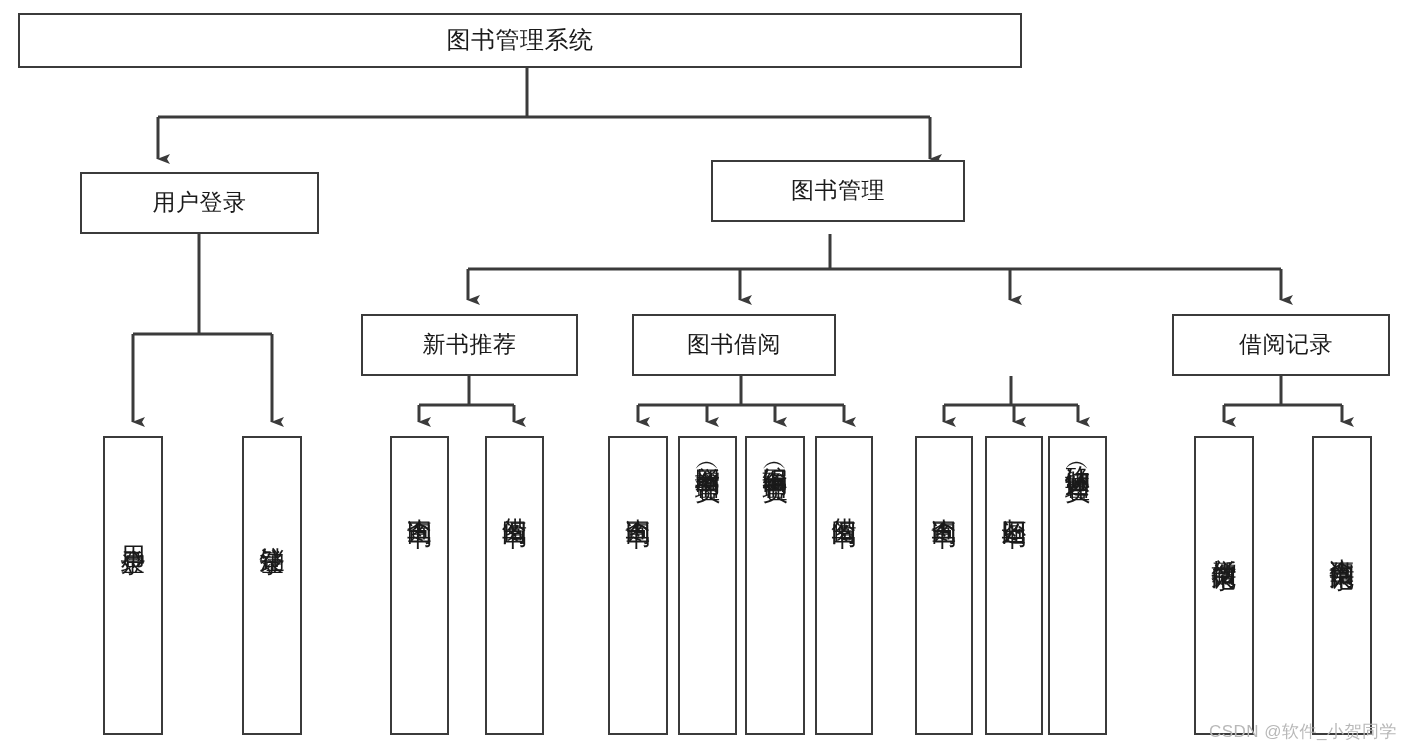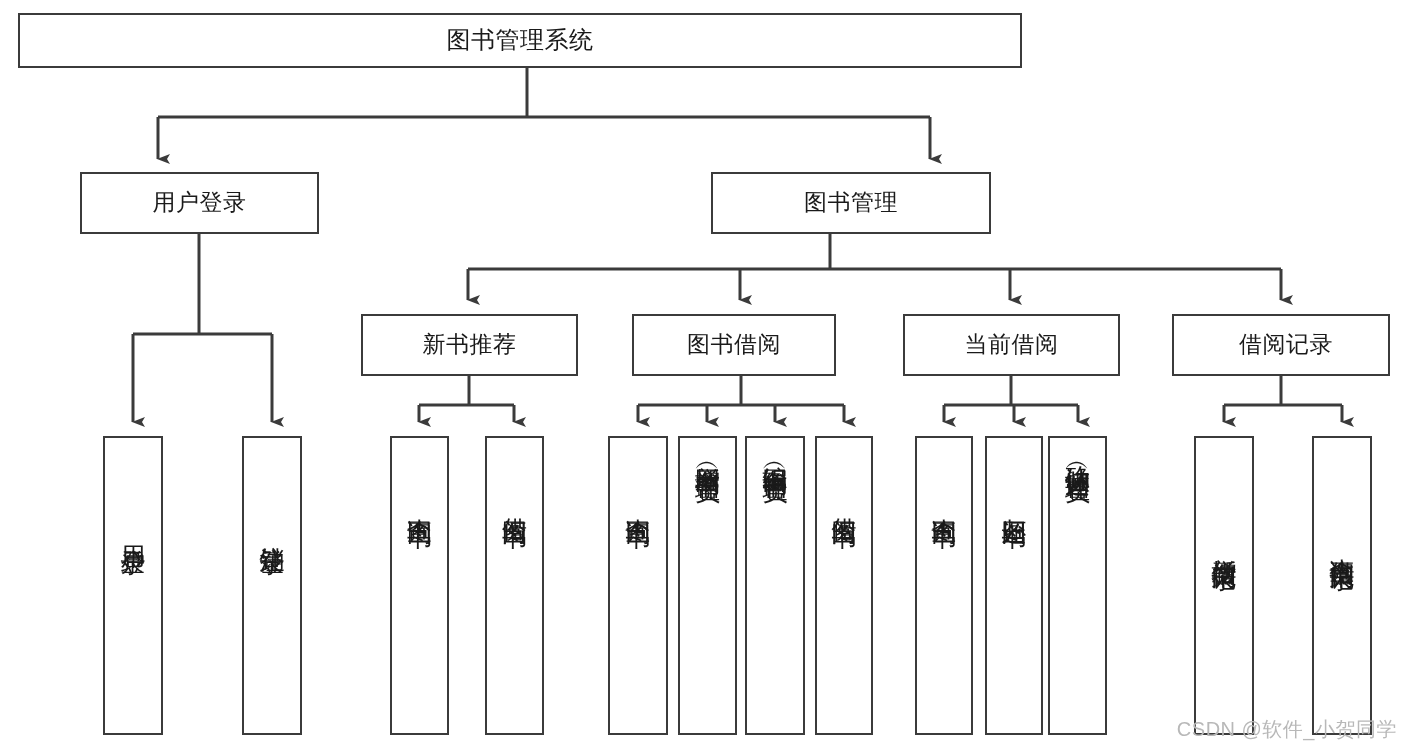--- a/index.html
+++ b/index.html
@@ -67,21 +67,21 @@
   .node.vert.mid2 .label {
     margin-top: 80px;
   }
   .node.vert.short .label {
     margin-top: 92px;
   }
   .watermark {
     position: absolute;
     right: 8px;
     bottom: 4px;
-    font-size: 20px;
+    font-size: 17px;
     color: #b8b8b8;
     white-space: nowrap;
     letter-spacing: 0.5px;
   }
 </style>
 </head>
 <body>
 
 <div id="canvas">
 
@@ -136,33 +136,30 @@
     </g>
   </svg>
 
   <div class="node root horiz" style="left:18px; top:13px; width:1004px; height:55px;">
     <span class="label">图书管理系统</span>
   </div>
 
   <div class="node horiz" style="left:80px; top:172px; width:239px; height:62px;">
     <span class="label">用户登录</span>
   </div>
-  <div class="node horiz" style="left:711px; top:172px; width:280px; height:62px;">
+  <div class="node horiz" style="left:711px; top:160px; width:254px; height:62px;">
     <span class="label">图书管理</span>
   </div>
 
   <div class="node horiz" style="left:361px; top:314px; width:217px; height:62px;">
     <span class="label">新书推荐</span>
   </div>
   <div class="node horiz" style="left:632px; top:314px; width:204px; height:62px;">
     <span class="label">图书借阅</span>
   </div>
-  <div class="node horiz" style="left:903px; top:314px; width:217px; height:62px;">
-    <span class="label">当前借阅</span>
-  </div>
   <div class="node horiz" style="left:1172px; top:314px; width:218px; height:62px;padding-left:10px;">
     <span class="label">借阅记录</span>
   </div>
 
   <div class="node vert mid2" style="left:103px; top:436px; width:60px; height:299px;">
     <span class="label">用户登录</span>
   </div>
   <div class="node vert mid2" style="left:242px; top:436px; width:60px; height:299px;">
     <span class="label">注销登录</span>
   </div>

